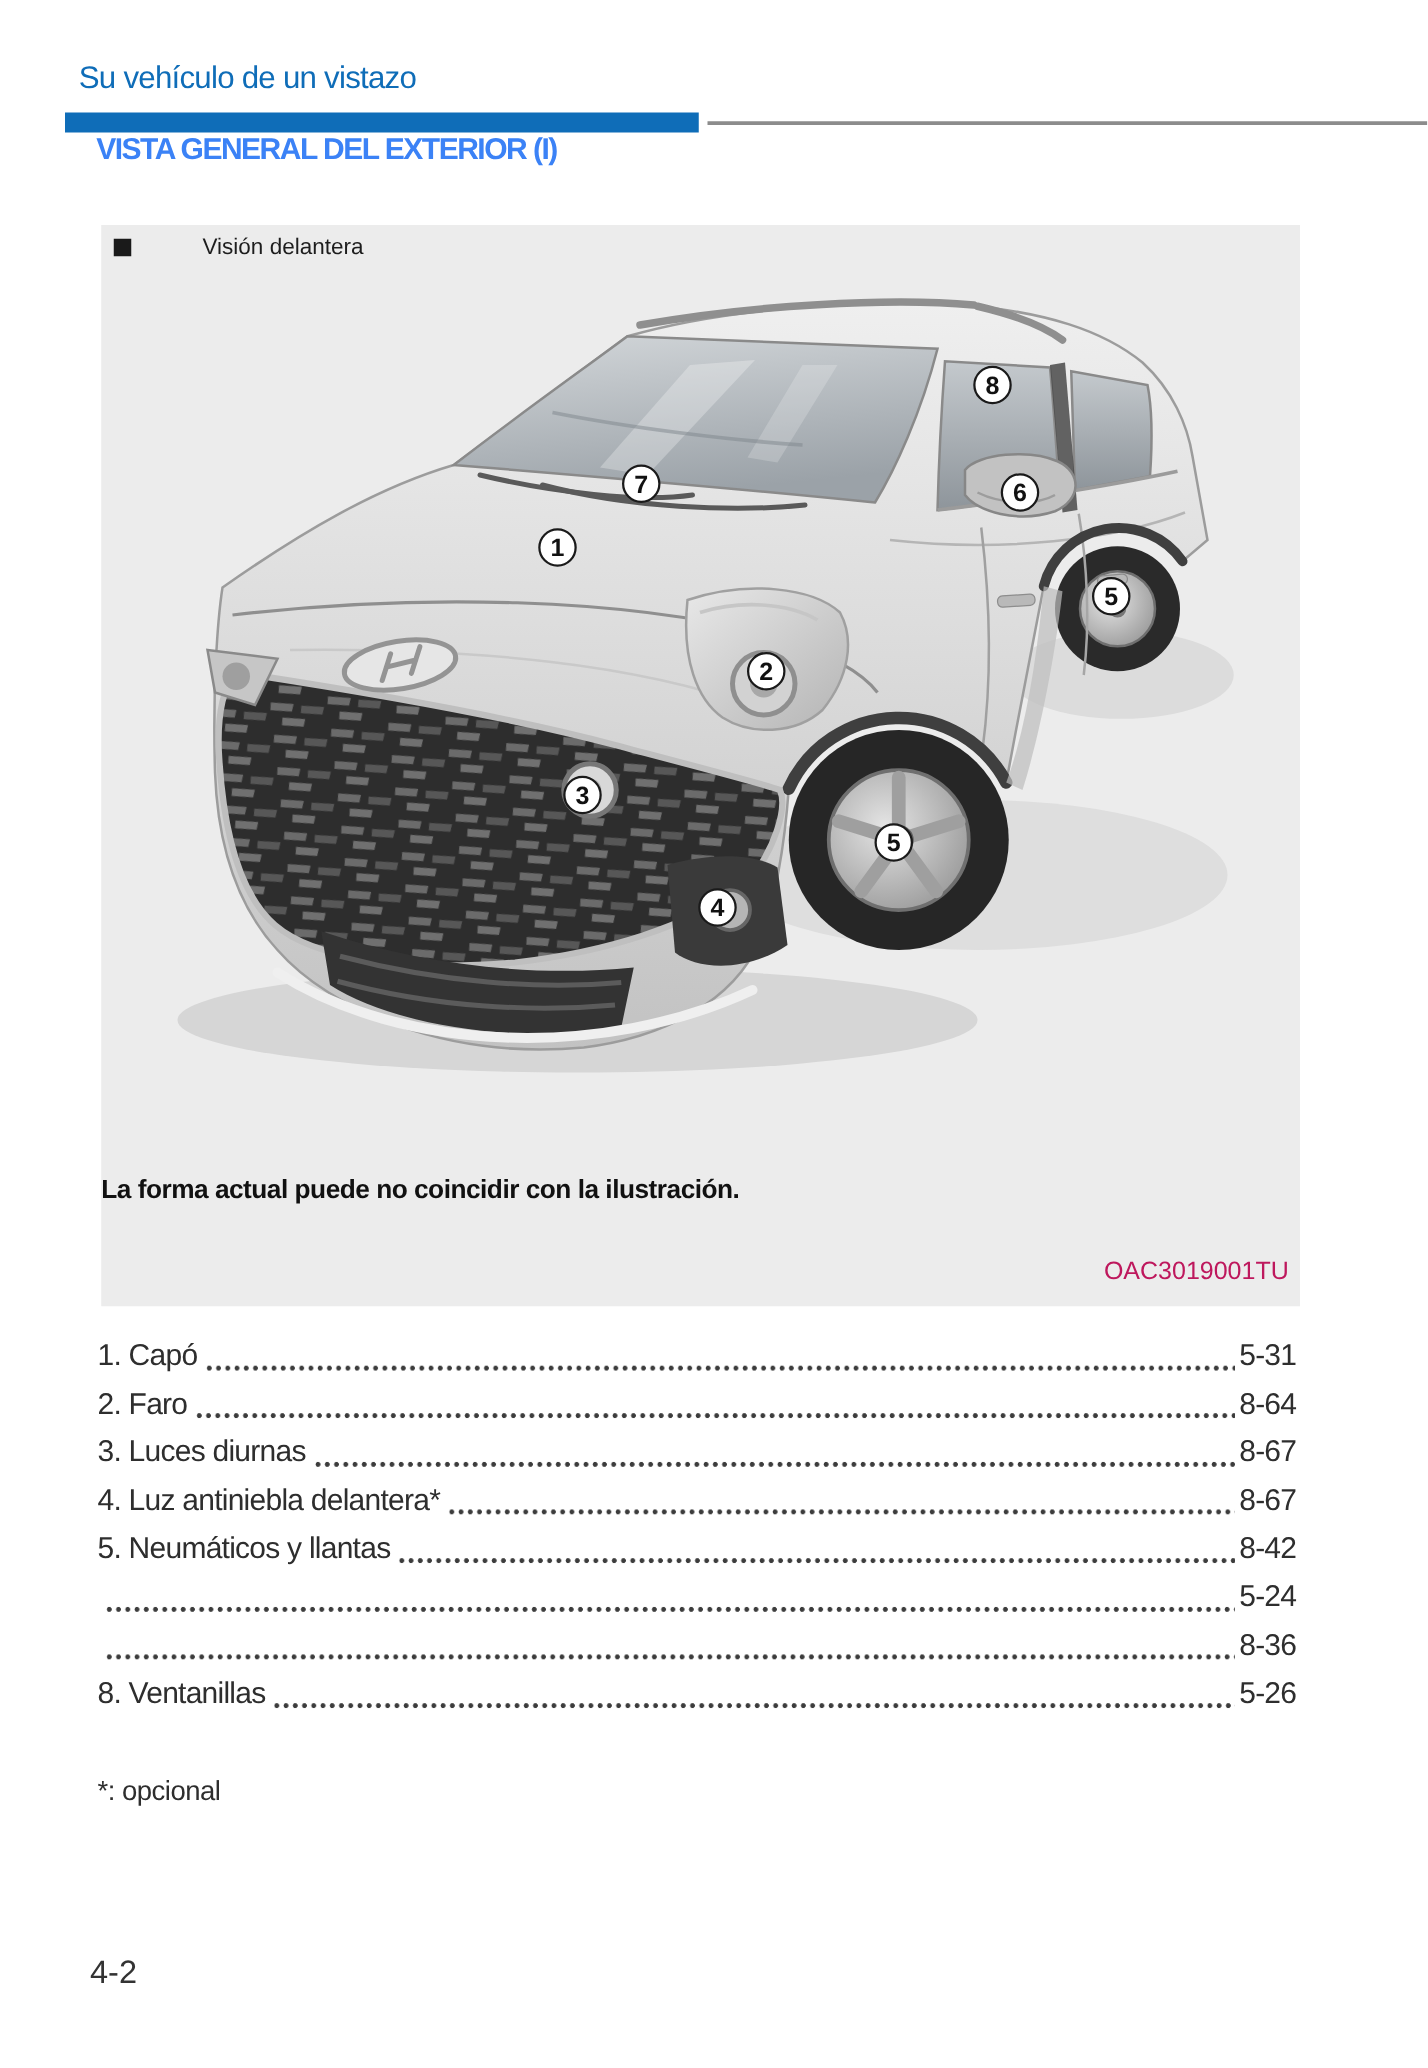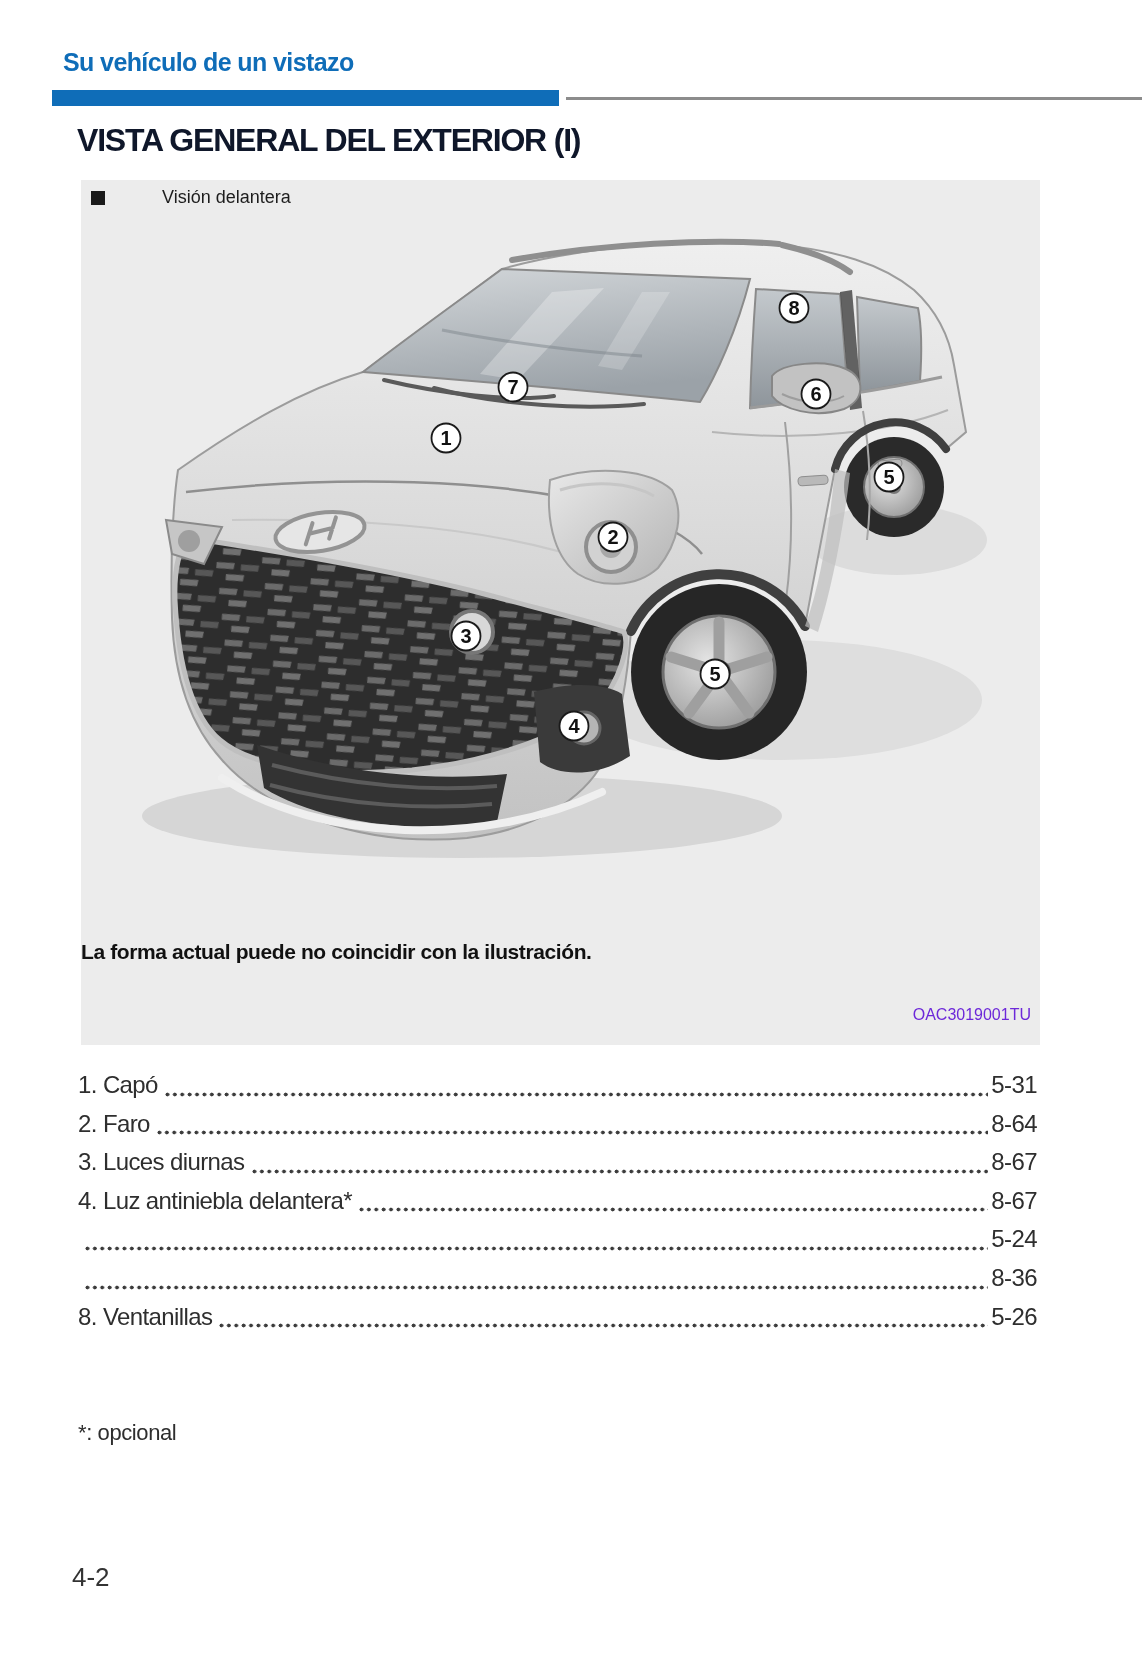--- a/index.html
+++ b/index.html
@@ -3,38 +3,38 @@
 <meta charset="utf-8">
 <style>
   html,body{margin:0;padding:0;background:#ffffff;}
   .page{
     position:relative;width:1142px;height:1654px;background:#fff;
     font-family:"Liberation Sans", sans-serif;overflow:hidden;
   }
   
   .chapter-title{
     position:absolute;left:63px;top:48px;font-size:25px;letter-spacing:-0.6px;
-    color:#0f6db8;font-weight:bold;
+    color:#0f6db8;font-weight:normal;
   }
   .rule-blue{position:absolute;left:52px;top:90px;width:507px;height:16px;background:#0f6db8;}
   .rule-gray{position:absolute;left:566px;top:97px;width:576px;height:3px;background:#8c8c8c;}
   .section-title{
-    position:absolute;left:77px;top:122px;font-size:32px;font-weight:bold;
-    letter-spacing:-1.2px;color:#0f172a;margin:0;
+    position:absolute;left:77px;top:106px;font-size:24px;font-weight:bold;
+    letter-spacing:-1.2px;color:#3b82f6;margin:0;
   }
   
   .figure-box{position:absolute;left:81px;top:180px;width:959px;height:865px;background:#ececec;}
   .figure-label{position:absolute;left:10px;top:7px;display:flex;align-items:center;font-size:18px;color:#1d1d1d;gap:44px;}
   .bullet-square{width:14px;height:14px;background:#1a1a1a;margin-right:13px;flex:0 0 auto;}
   .car-svg{position:absolute;left:1px;top:0;width:956px;height:720px;}
   .figure-caption{
     position:absolute;left:0;top:760px;width:100%;
     font-size:21px;font-weight:bold;letter-spacing:-0.4px;color:#111;
   }
-  .figure-code{position:absolute;right:9px;top:826px;font-size:16px;color:#6d28d9;}
+  .figure-code{position:absolute;right:9px;top:826px;font-size:20px;color:#be185d;}
   
   .index-list{position:absolute;left:78px;top:1066px;width:959px;margin:0;padding:0;list-style:none;}
   .index-row{
     display:flex;align-items:baseline;height:38.6px;line-height:38.6px;
     font-size:24px;letter-spacing:-0.6px;color:#2e2e2e;
   }
   .row-text{white-space:pre;flex:0 0 auto;}
   .dots{
     flex:1 1 auto;align-self:flex-end;height:7px;margin:0 3px 7px 7px;
     background-image:radial-gradient(circle at 2.4px 3.5px,#3c3c3c 1.7px,transparent 2.2px);
@@ -279,20 +279,25 @@
         <span class="row-text">3. Luces diurnas</span>
         <span class="dots"></span>
         <span class="page-ref">8-67</span>
       </li>
       <li class="index-row">
         <span class="row-text">4. Luz antiniebla delantera*</span>
         <span class="dots"></span>
         <span class="page-ref">8-67</span>
       </li>
       <li class="index-row">
+        <span class="row-text">5. Neumáticos y llantas</span>
+        <span class="dots"></span>
+        <span class="page-ref">8-42</span>
+      </li>
+      <li class="index-row">
         <span class="dots"></span>
         <span class="page-ref">5-24</span>
       </li>
       <li class="index-row">
         <span class="dots"></span>
         <span class="page-ref">8-36</span>
       </li>
       <li class="index-row">
         <span class="row-text">8. Ventanillas</span>
         <span class="dots"></span>

